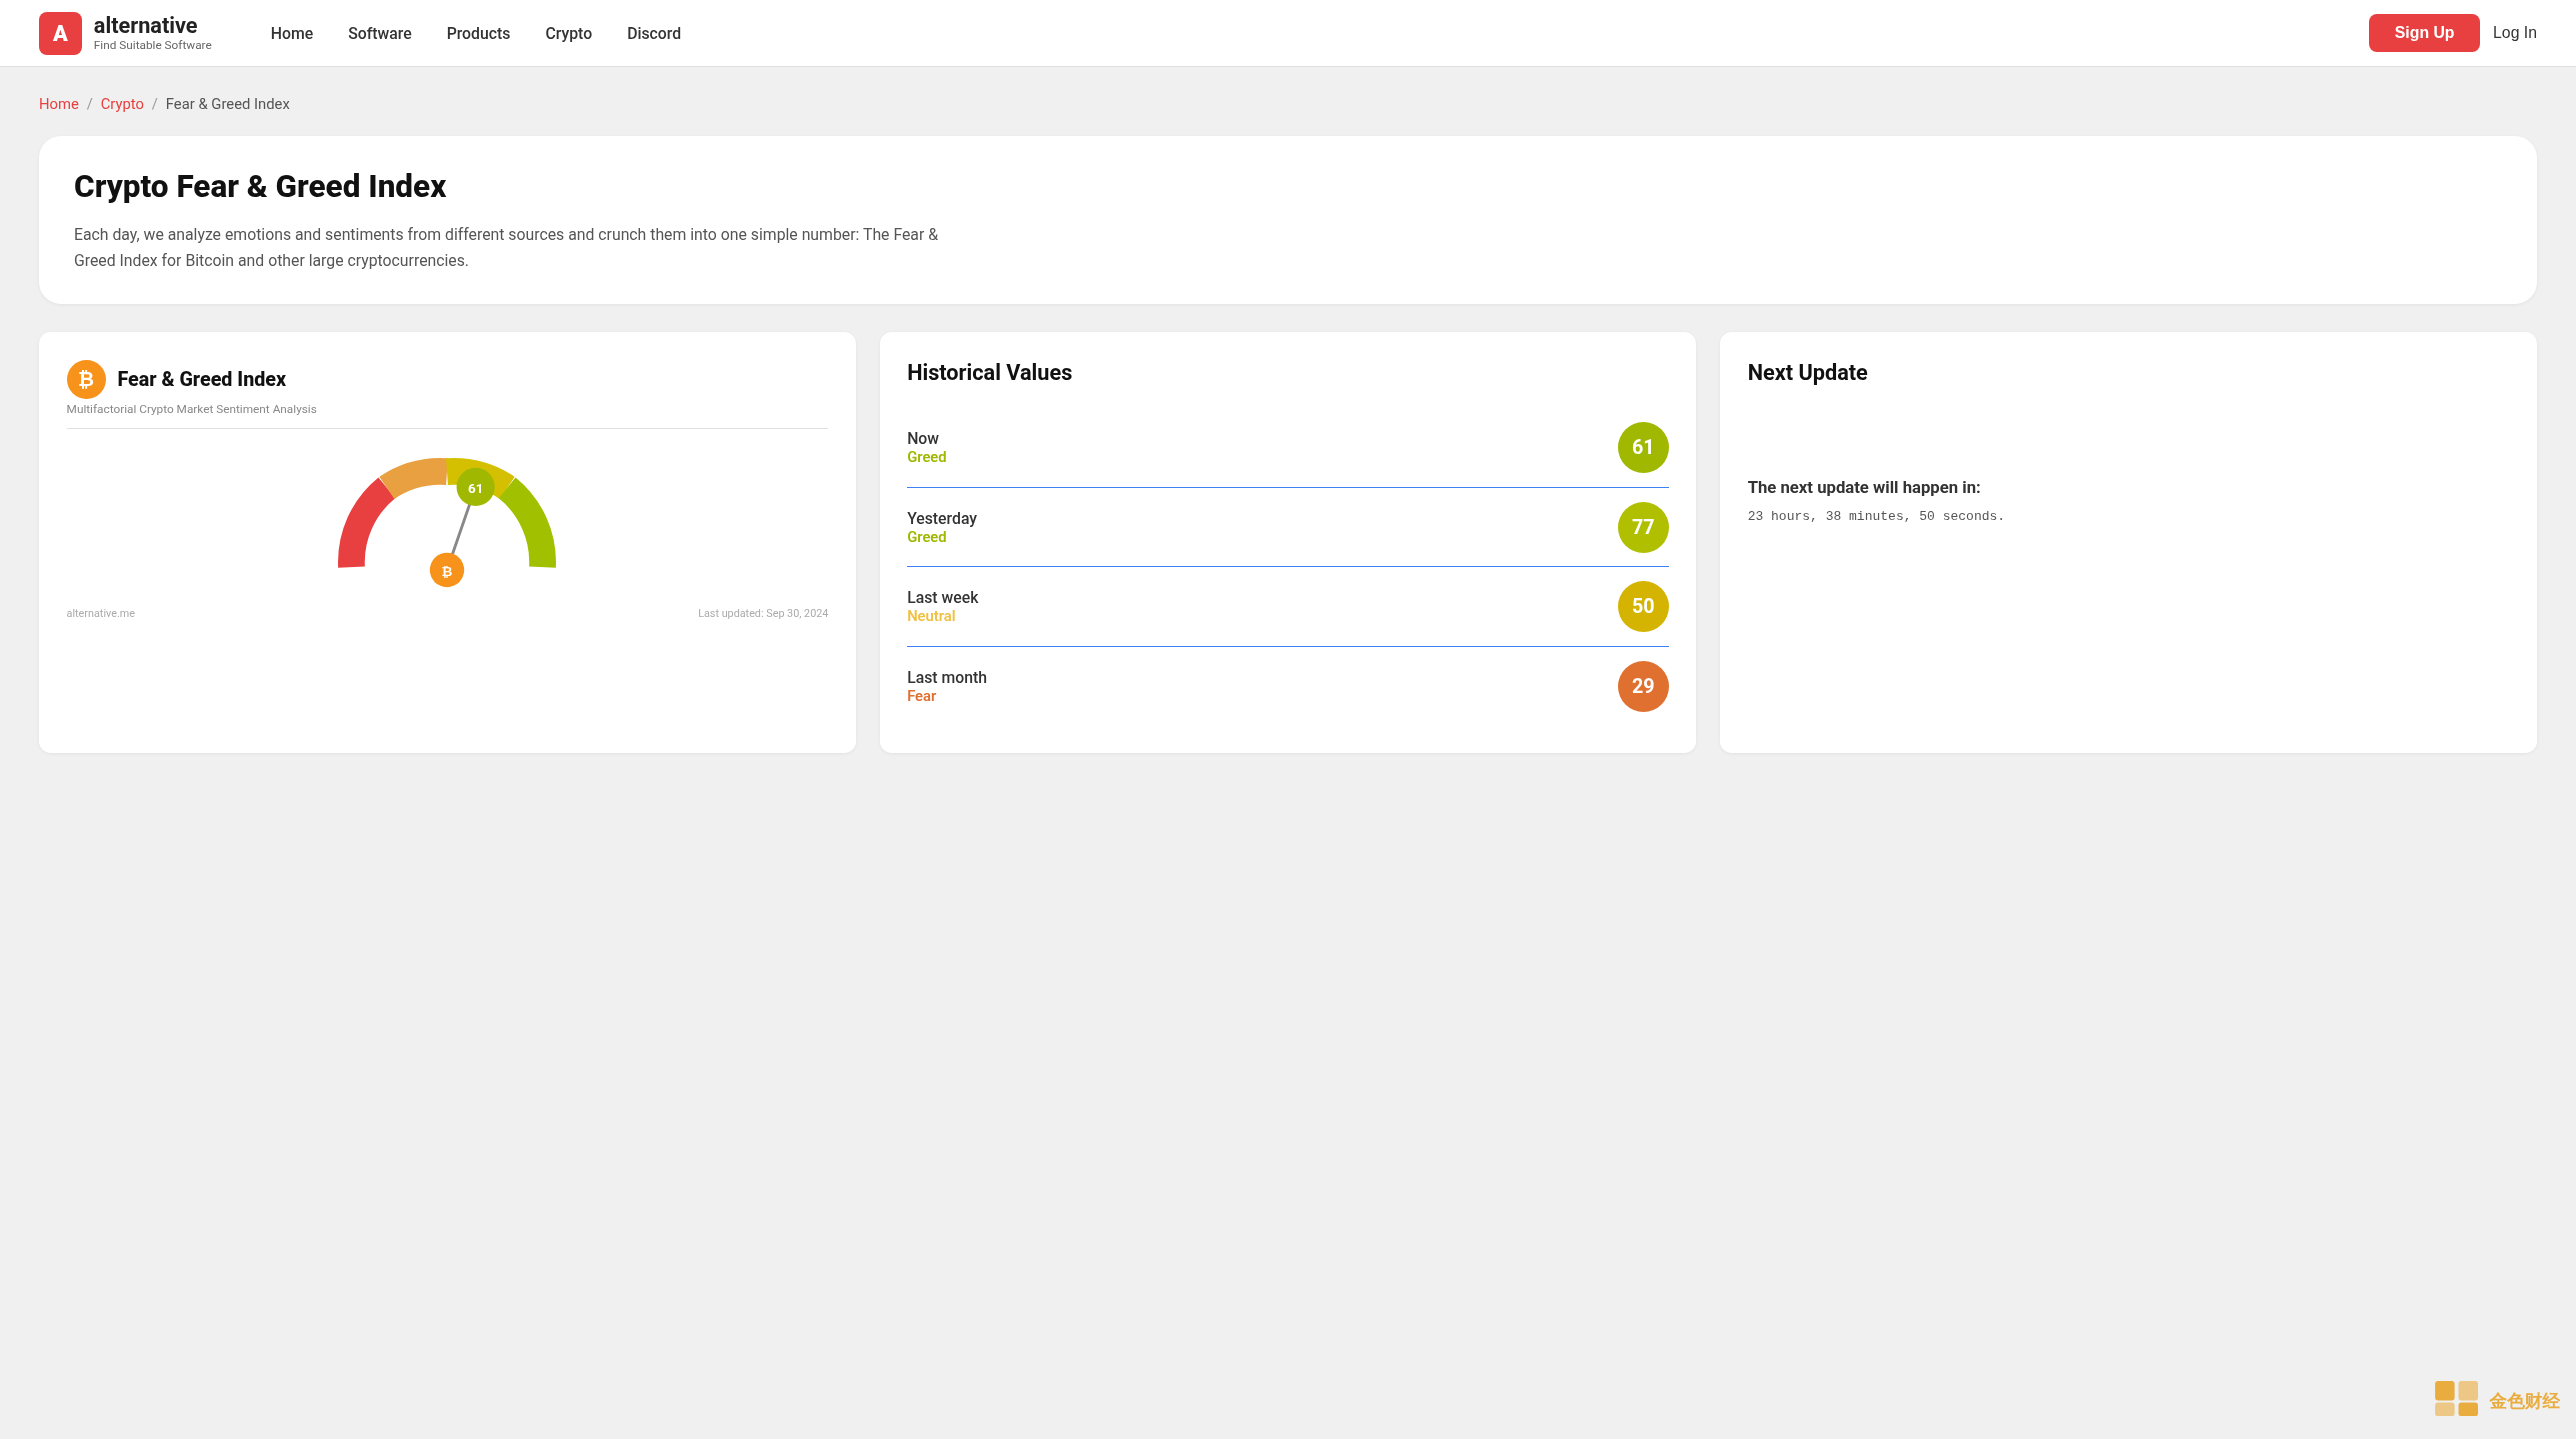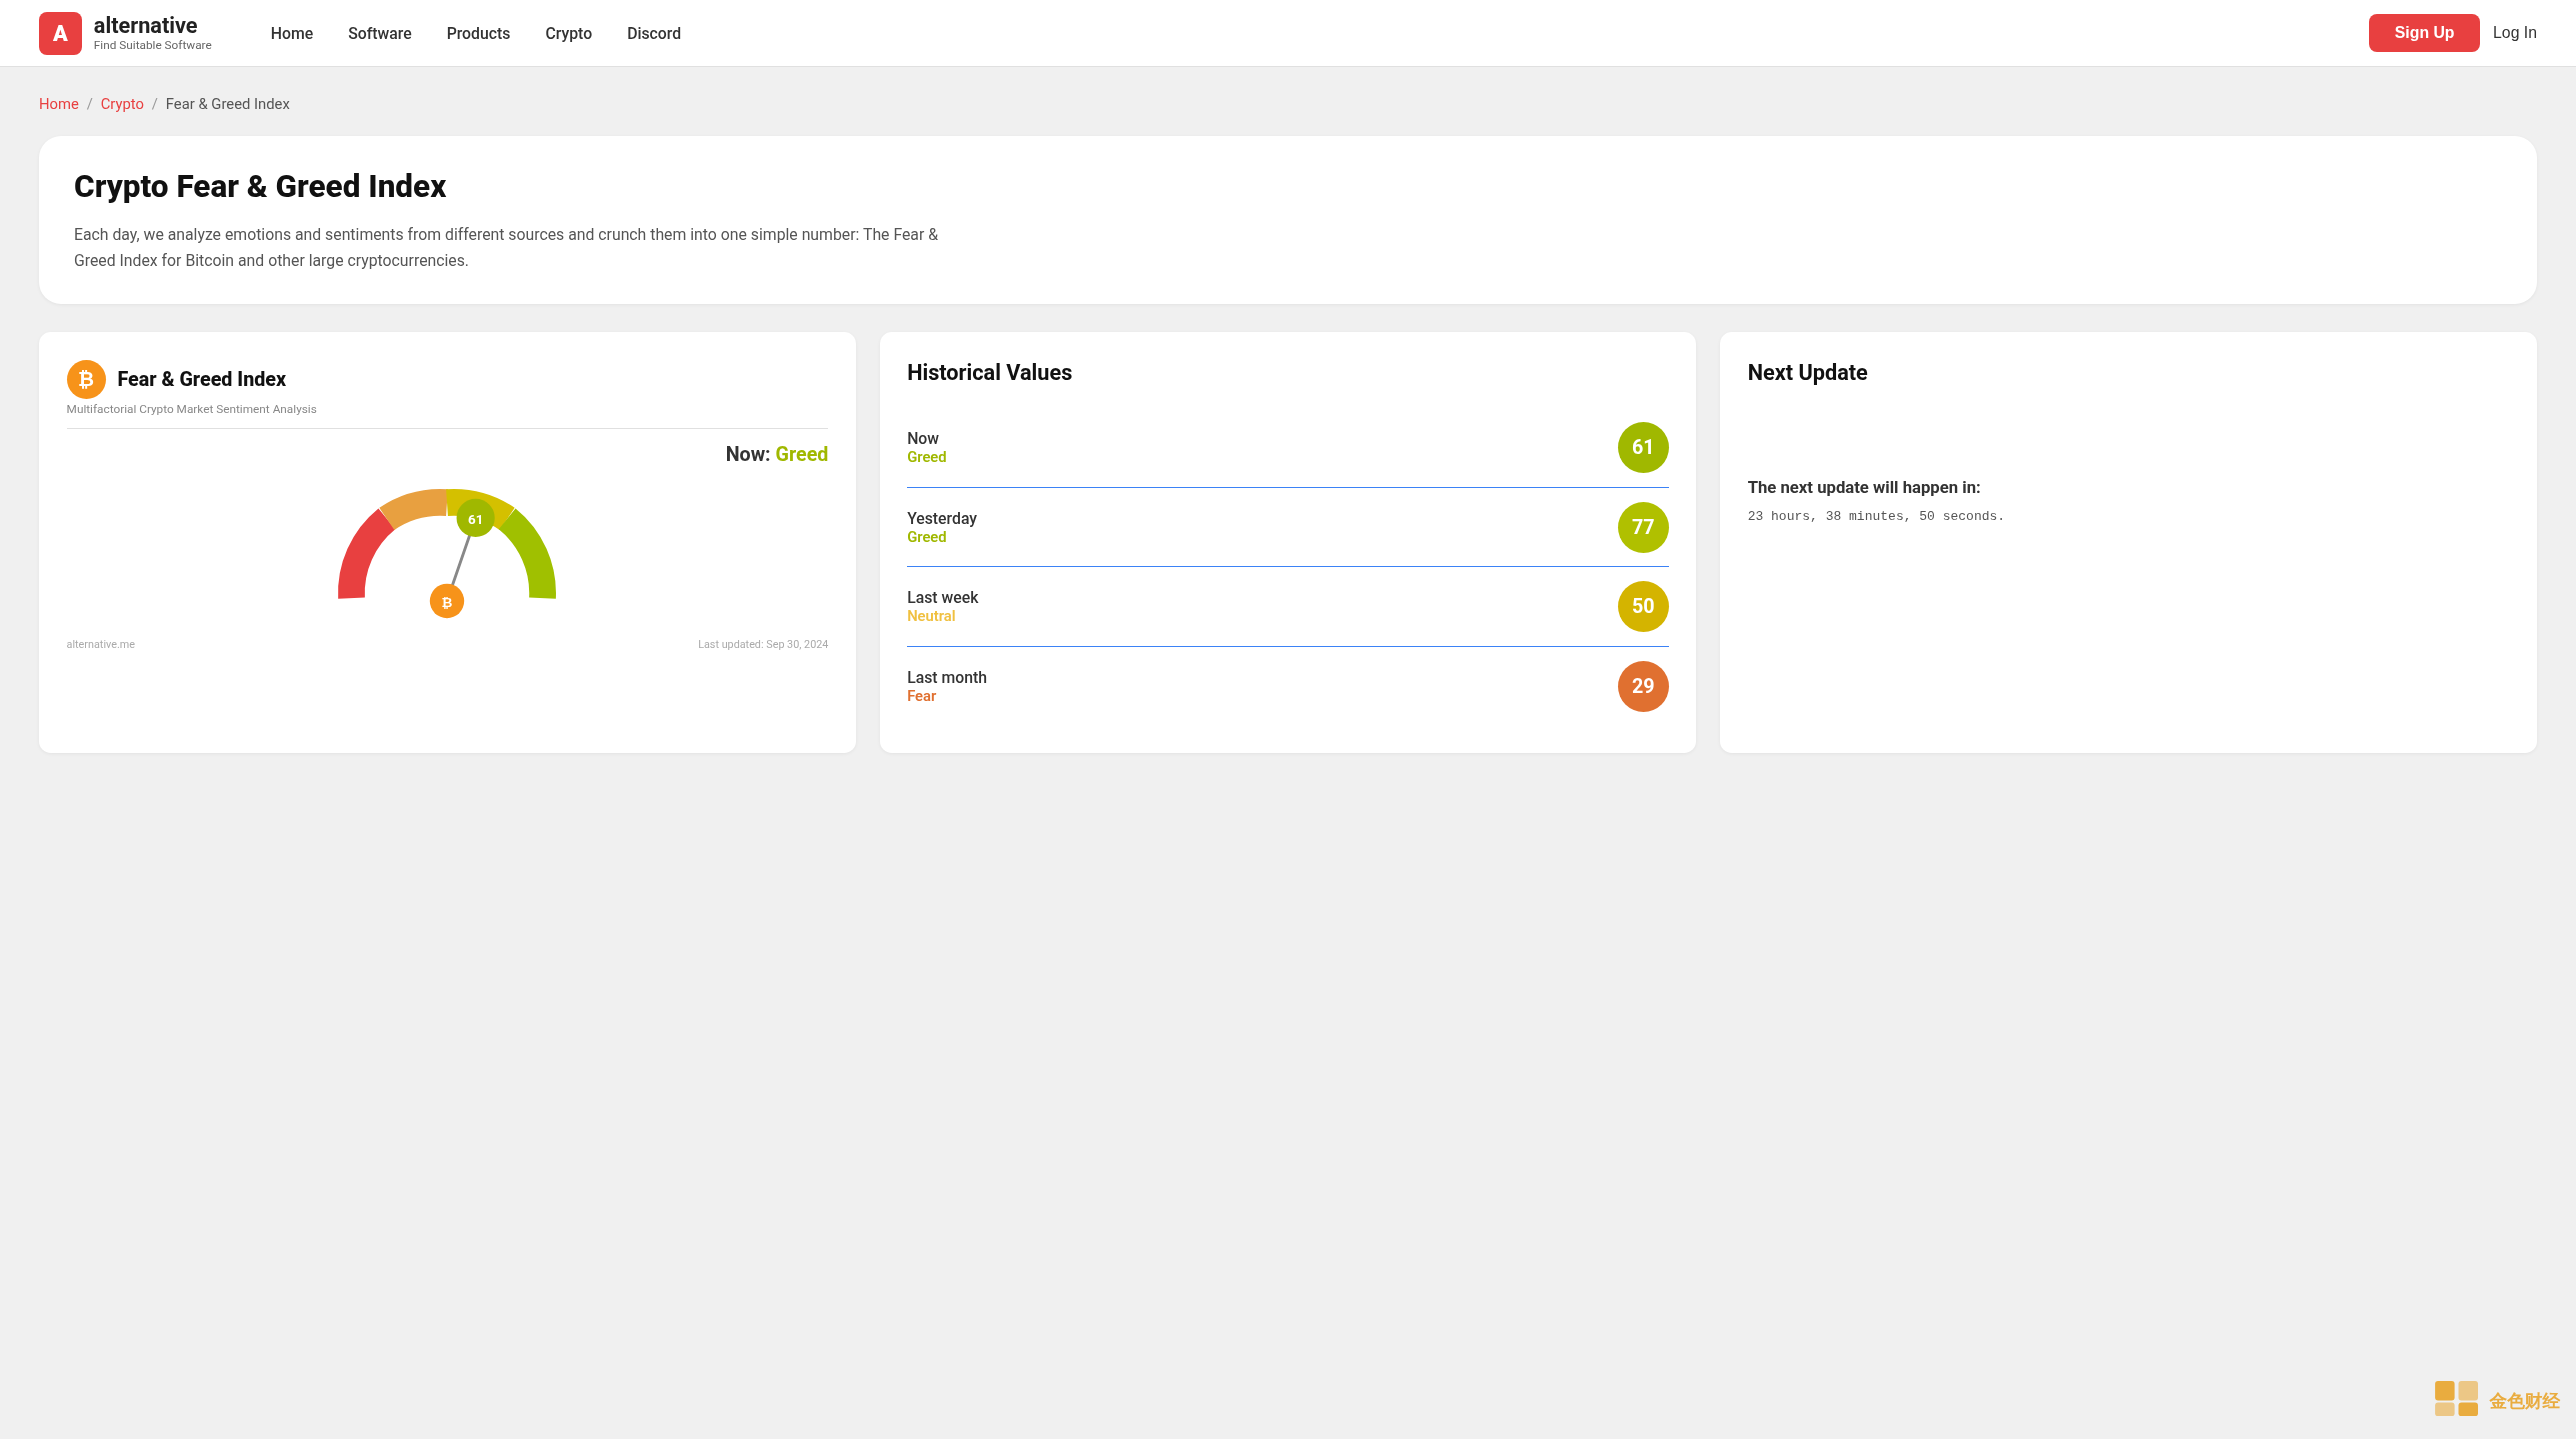--- a/index.html
+++ b/index.html
@@ -330,24 +330,20 @@
 
   <div class="cards-row">
 
     <div class="card">
       <div class="fg-card-header">
         <div class="bitcoin-icon">₿</div>
         <span class="fg-title">Fear &amp; Greed Index</span>
       </div>
       <div class="fg-subtitle">Multifactorial Crypto Market Sentiment Analysis</div>
       <hr class="fg-divider">
-      <div class="fg-now-label">
-        <span>Now:</span>
-        <span class="greed-text">Greed</span>
-      </div>
 
       <div class="gauge-container">
         <svg class="gauge-svg" viewBox="0 0 260 155">
 
           <path d="M 30 130 A 100 100 0 0 1 67 47" stroke="#e84040" stroke-width="28" fill="none" stroke-linecap="butt"></path>
 
           <path d="M 67 47 A 100 100 0 0 1 130 30" stroke="#e8a040" stroke-width="28" fill="none" stroke-linecap="butt"></path>
 
           <path d="M 130 30 A 100 100 0 0 1 193 47" stroke="#d4c000" stroke-width="28" fill="none" stroke-linecap="butt"></path>
 

